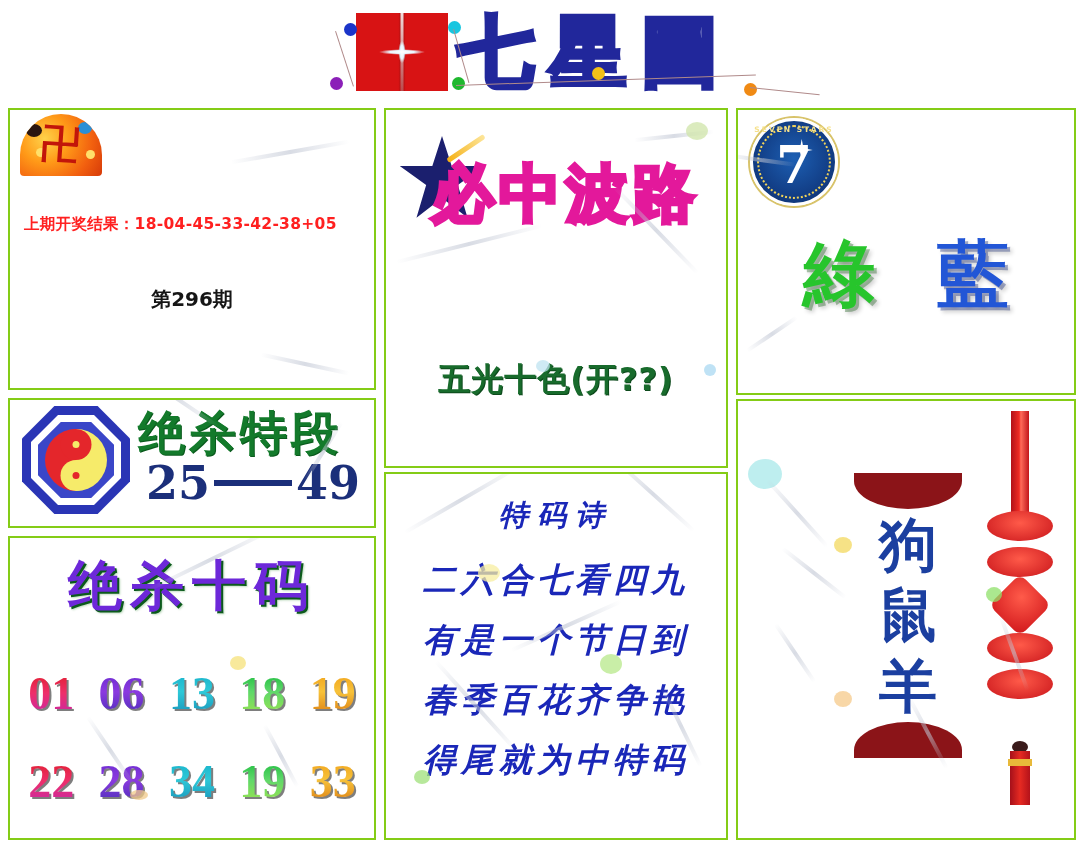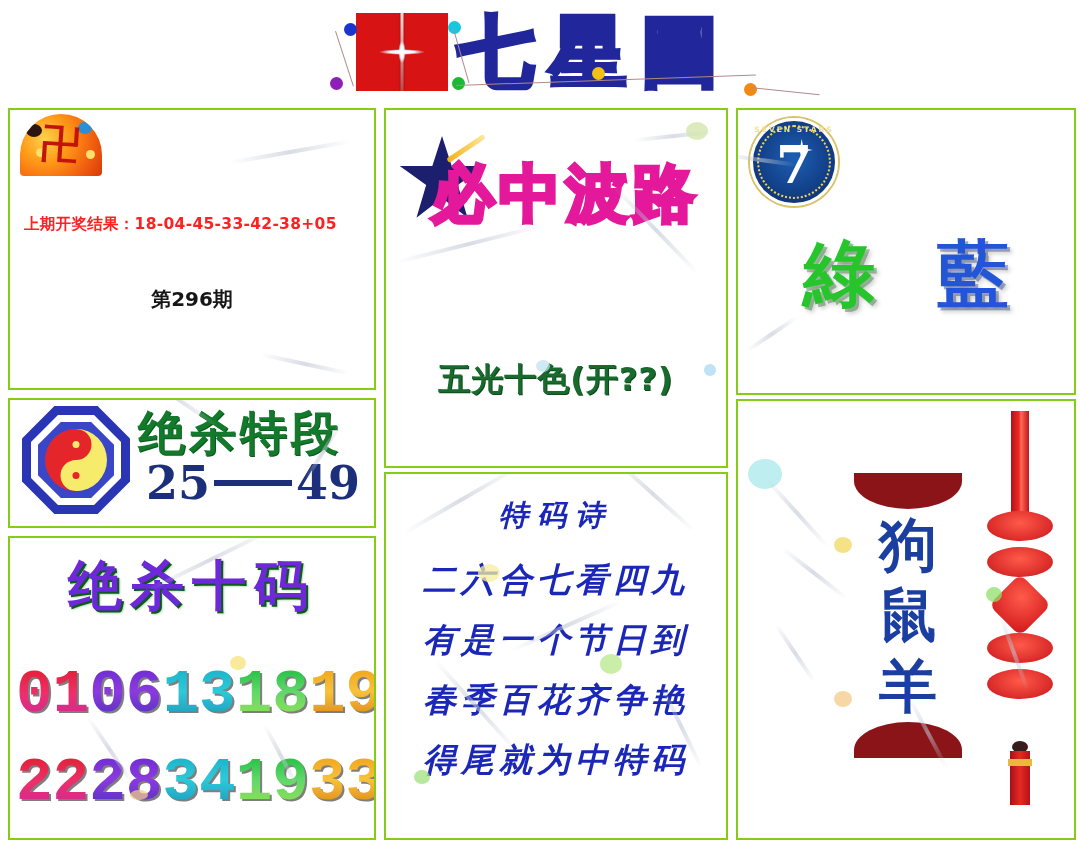--- a/index.html
+++ b/index.html
@@ -143,22 +143,22 @@
 
   
   .kill10-title {
     position:absolute; left:0; right:0; top:12px; text-align:center;
     font-size:54px; font-weight:700; letter-spacing:8px; color:#6d28d9;
     text-shadow: 2px 2px 0 #0c5a1c, 3px 3px 2px rgba(120,180,120,.45);
   }
   .num-rows{position:absolute;left:6px;right:6px;top:112px;}
   .num-row{display:flex;justify-content:space-around;align-items:center;height:88px;}
   .num {
-    font-family:Liberation Mono, monospace;
-    font-size:61px; font-weight:700; line-height:1;
+    font-family:Liberation Serif, serif;
+    font-size:46px; font-weight:700; line-height:1;
     -webkit-background-clip:text; background-clip:text; color:transparent;
     text-shadow: 0 0 0 transparent;
     filter: drop-shadow(2px 2px 0 rgba(20,20,20,.55));
   }
   .nc0{background-image:linear-gradient(180deg,#e01e2b 0%,#ee2f6a 48%,#c728a8 100%);}
   .nc1{background-image:linear-gradient(180deg,#6a2bd0 0%,#8b3adf 45%,#4a2fb8 100%);}
   .nc2{background-image:linear-gradient(180deg,#16b0c9 0%,#2ec9d8 45%,#1790b8 100%);}
   .nc3{background-image:linear-gradient(180deg,#19bb3c 0%,#5fd86a 45%,#9ee34f 100%);}
   .nc4{background-image:linear-gradient(180deg,#f0a018 0%,#f7c23a 45%,#d97a10 100%);}
 

